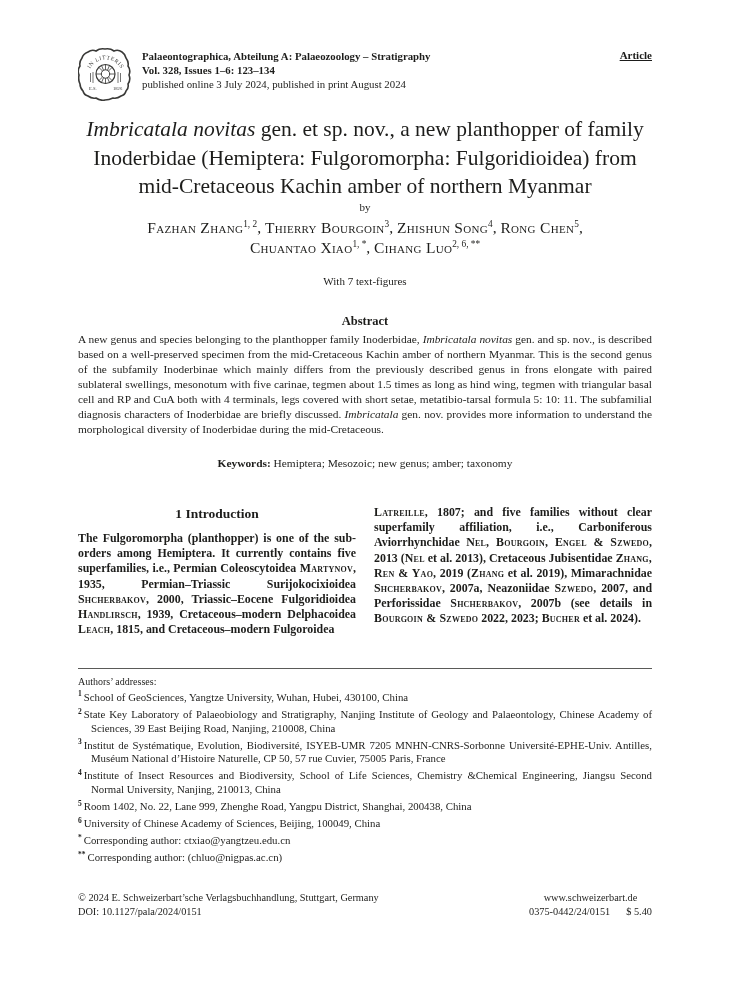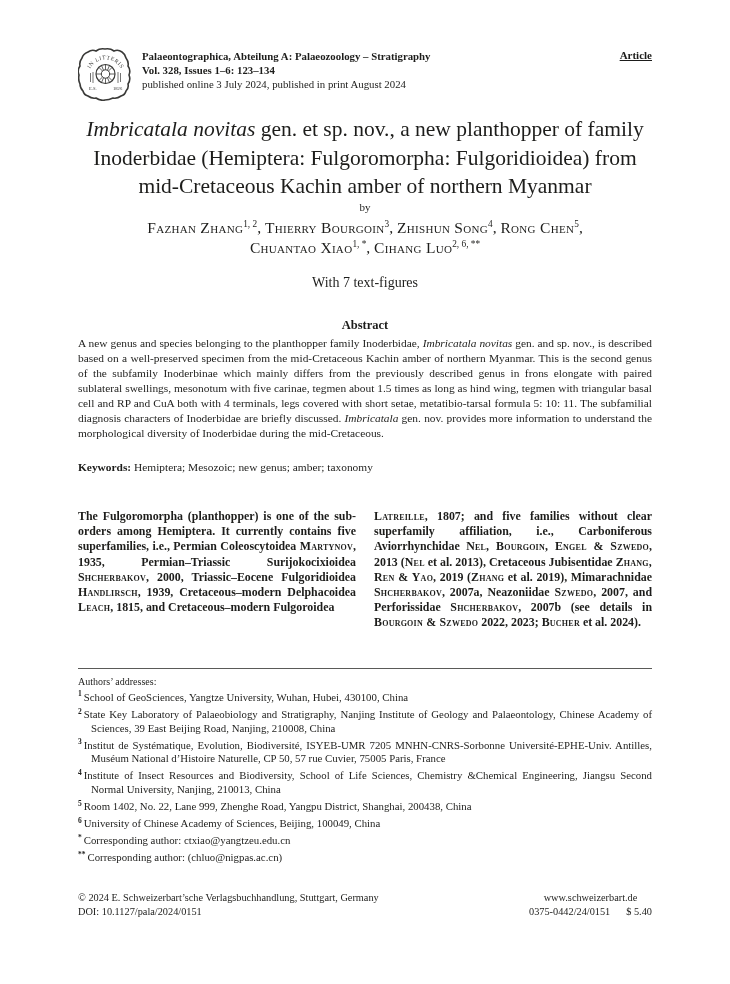--- a/index.html
+++ b/index.html
@@ -24,26 +24,26 @@
 
   
   .title {
     text-align: center;
     font-size: 21.5px;
     line-height: 28.5px;
     padding: 0 8px;
   }
   .byline { text-align: center; font-size: 11px; }
   .authors { margin-top: 5px; text-align: center; font-size: 15.5px; line-height: 20px; }
-  .figures-note { margin-top: 17px; text-align: center; font-size: 14px; }
+  .figures-note { margin-top: 17px; text-align: center; font-size: 11px; }
 
   
   .abstract-heading { margin-top: 27px; text-align: center; font-weight: bold; font-size: 12.5px; }
   .abstract-body { margin-top: 3px; font-size: 11.4px; line-height: 15px; text-align: justify; }
-  .keywords { margin-top: 20px; font-size: 11.4px; }
+  .keywords { margin-top: 20px; font-size: 11.4px; text-align: center; }
   .keywords .kw-label { font-weight: bold; }
 
   
   .intro { margin-top: 36px; display: flex; gap: 18px; }
   .intro .col { flex: 1 1 0; }
   .intro-heading { text-align: center; font-weight: bold; font-size: 13.5px; margin: 1px 0 9px 0; }
   .intro-text { font-size: 11.9px; line-height: 15.2px; text-align: justify; font-weight: bold; }
 
   
   .run-i  { font-style: italic; }
@@ -131,20 +131,21 @@
 
     <div class="abstract-heading">Abstract</div>
     <p class="abstract-body" style="margin:3px 0 0 0;"><span>A new genus and species belonging to the planthopper family Inoderbidae, </span><span class="run-i">Imbricatala novitas</span><span> gen. and sp. nov., is described based on a well-preserved specimen from the mid-Cretaceous Kachin amber of northern Myanmar. This is the second genus of the subfamily Inoderbinae which mainly differs from the previously described genus in frons elongate with paired sublateral swellings, mesonotum with five carinae, tegmen about 1.5 times as long as hind wing, tegmen with triangular basal cell and RP and CuA both with 4 terminals, legs covered with short setae, metatibio-tarsal formula 5: 10: 11. The subfamilial diagnosis characters of Inoderbidae are briefly discussed. </span><span class="run-i">Imbricatala</span><span> gen. nov. provides more information to understand the morphological diversity of Inoderbidae during the mid-Cretaceous.</span></p>
 
     <div class="keywords">
       <span class="kw-label">Keywords:</span><span> Hemiptera; Mesozoic; new genus; amber; taxonomy</span>
     </div>
 
     <div class="intro">
       <div class="col">
+        <div class="intro-heading">1 Introduction</div>
         <p class="intro-text" style="margin:0;"><span>The Fulgoromorpha (planthopper) is one of the sub­orders among Hemiptera. It currently contains five superfamilies, i.e., Permian Coleoscytoidea </span><span class="run-sc">Martynov</span><span>, 1935, Permian–Triassic Surijokocixioidea </span><span class="run-sc">Shcherbakov</span><span>, 2000, Triassic–Eocene Fulgoridioidea </span><span class="run-sc">Handlirsch</span><span>, 1939, Cretaceous–modern Delphacoidea </span><span class="run-sc">Leach</span><span>, 1815, and Cretaceous–modern Fulgoroidea</span></p>
       </div>
       <div class="col">
         <p class="intro-text" style="margin:0;"><span class="run-sc">Latreille</span><span>, 1807; and five families without clear superfamily affiliation, i.e., Carboniferous Aviorrhynchidae </span><span class="run-sc">Nel, Bourgoin, Engel &amp; Szwedo</span><span>, 2013 (</span><span class="run-sc">Nel</span><span> et al. 2013), Cretaceous Jubisentidae </span><span class="run-sc">Zhang, Ren &amp; Yao</span><span>, 2019 (</span><span class="run-sc">Zhang</span><span> et al. 2019), Mimarachnidae </span><span class="run-sc">Shcherbakov</span><span>, 2007a, Neazoniidae </span><span class="run-sc">Szwedo</span><span>, 2007, and Perforissidae </span><span class="run-sc">Shcherbakov</span><span>, 2007b (see details in </span><span class="run-sc">Bourgoin &amp; Szwedo</span><span> 2022, 2023; </span><span class="run-sc">Bucher</span><span> et al. 2024).</span></p>
       </div>
     </div>
   </div>
 
   <div class="addresses">
     <hr class="divider">

